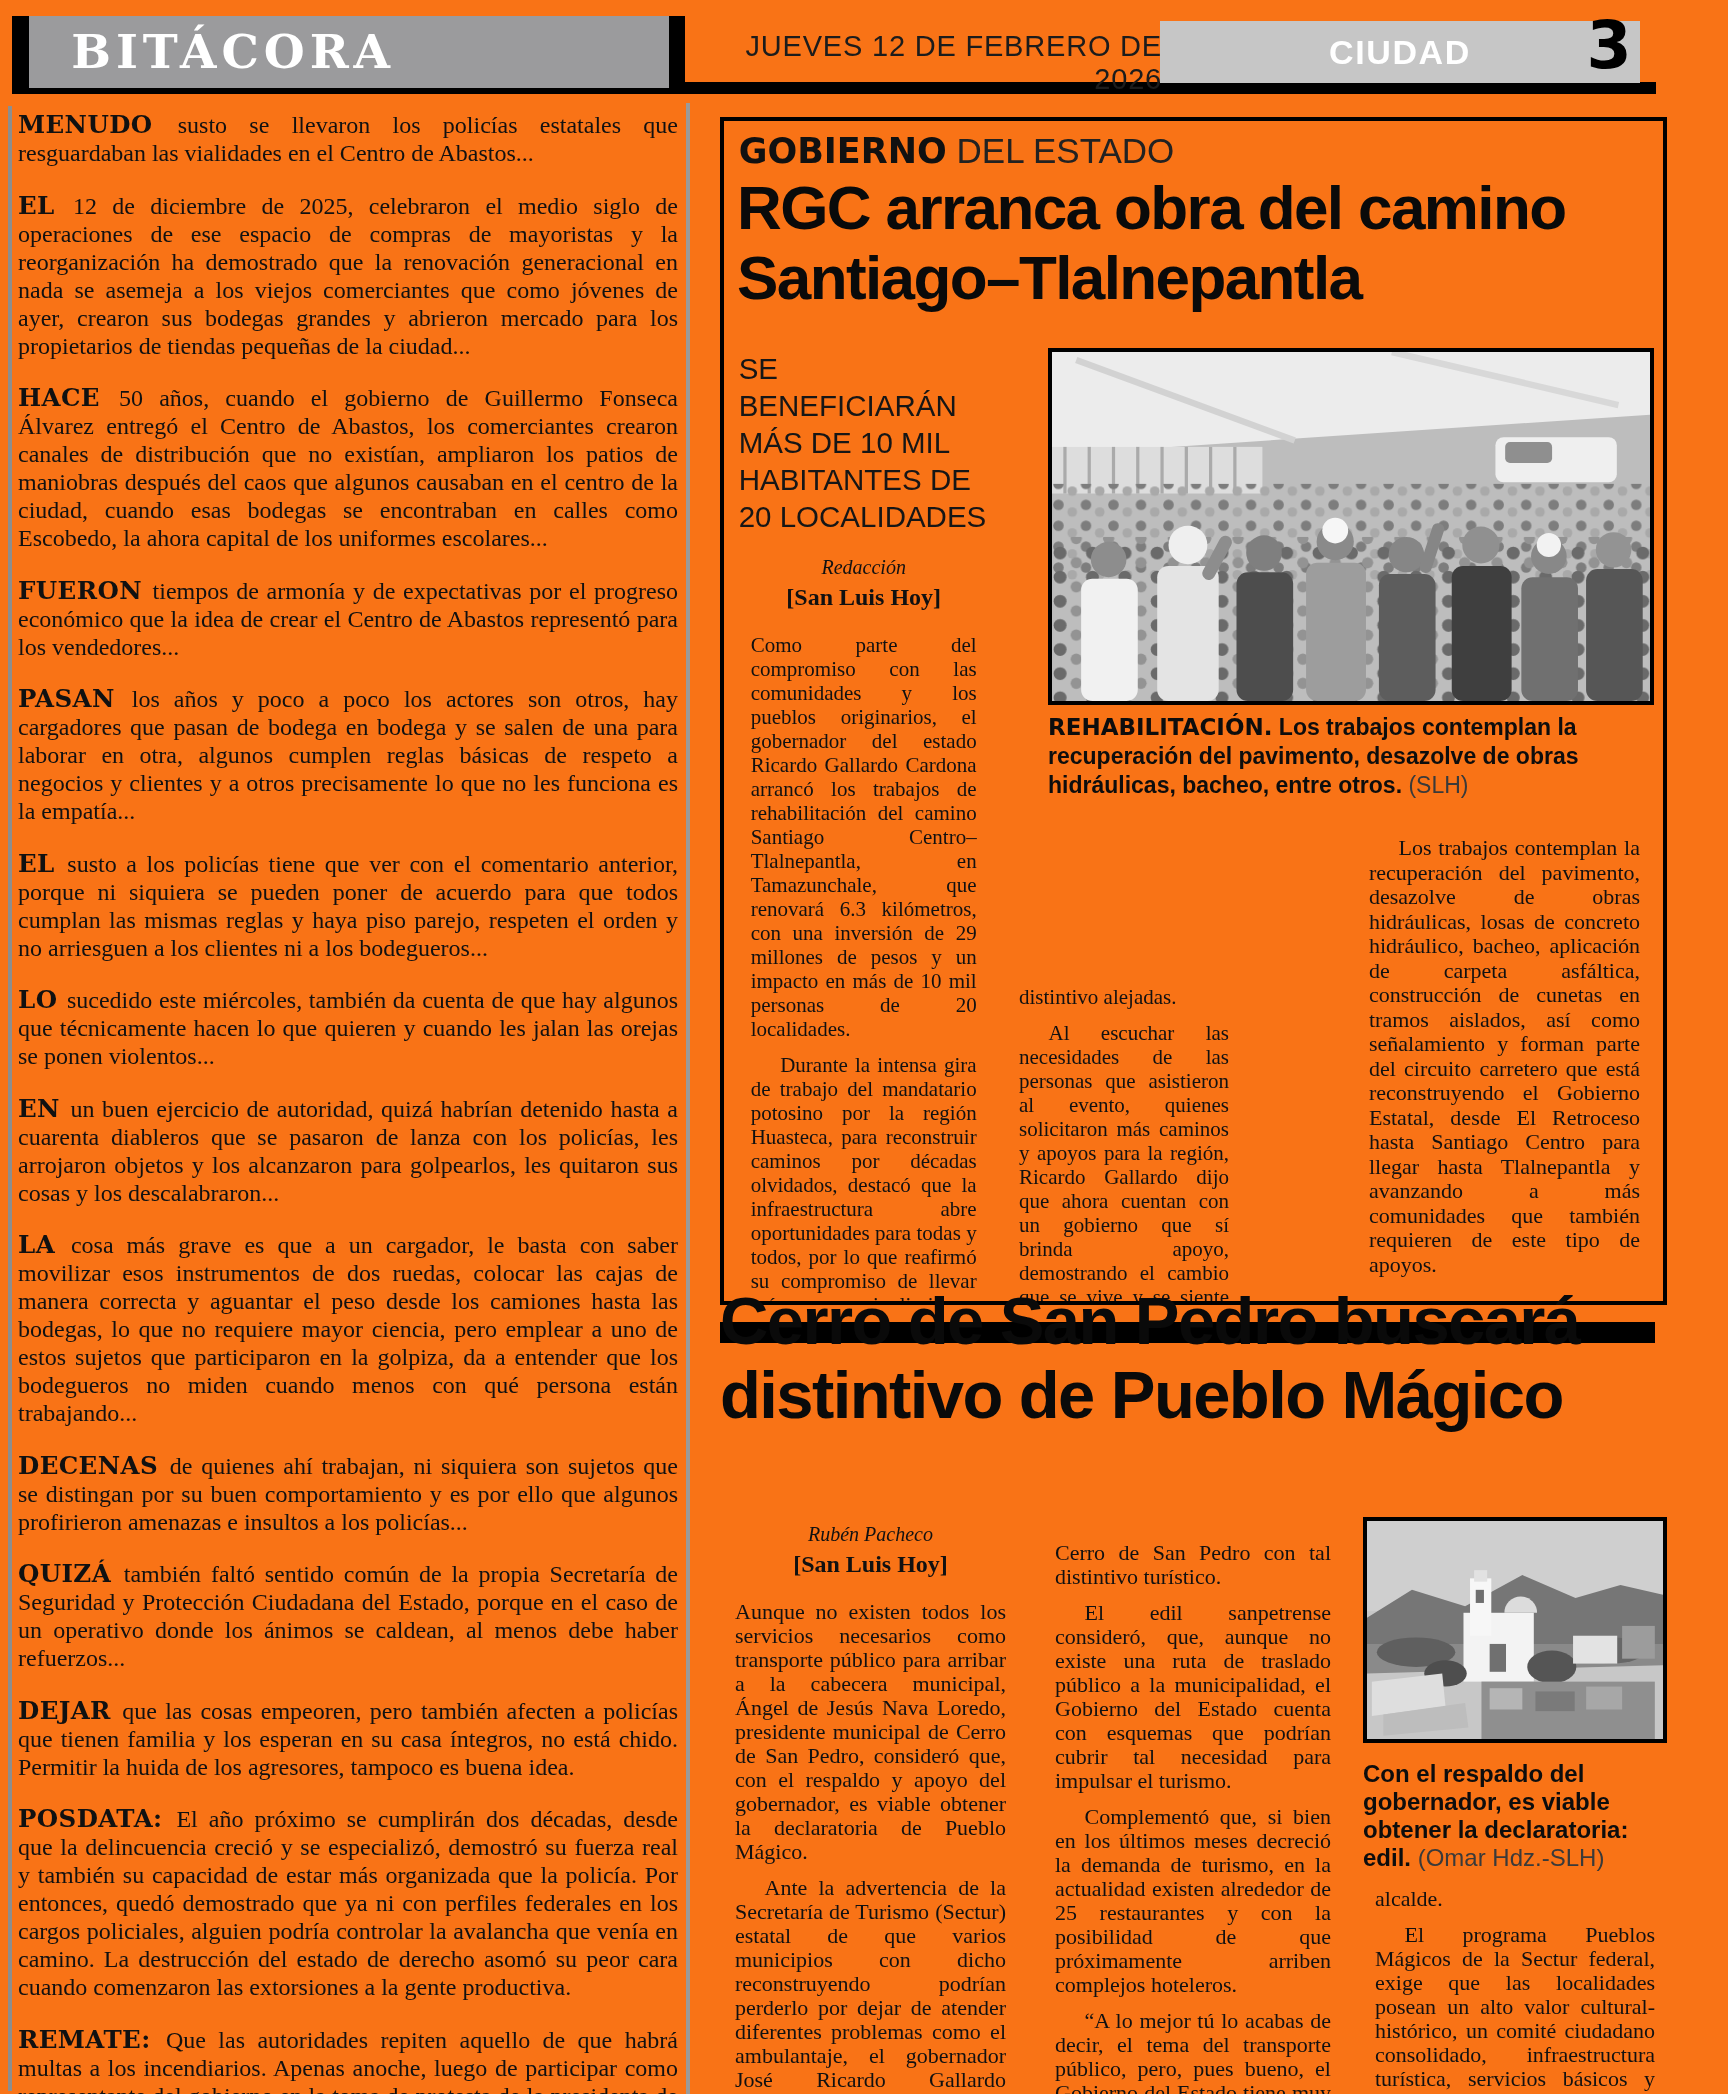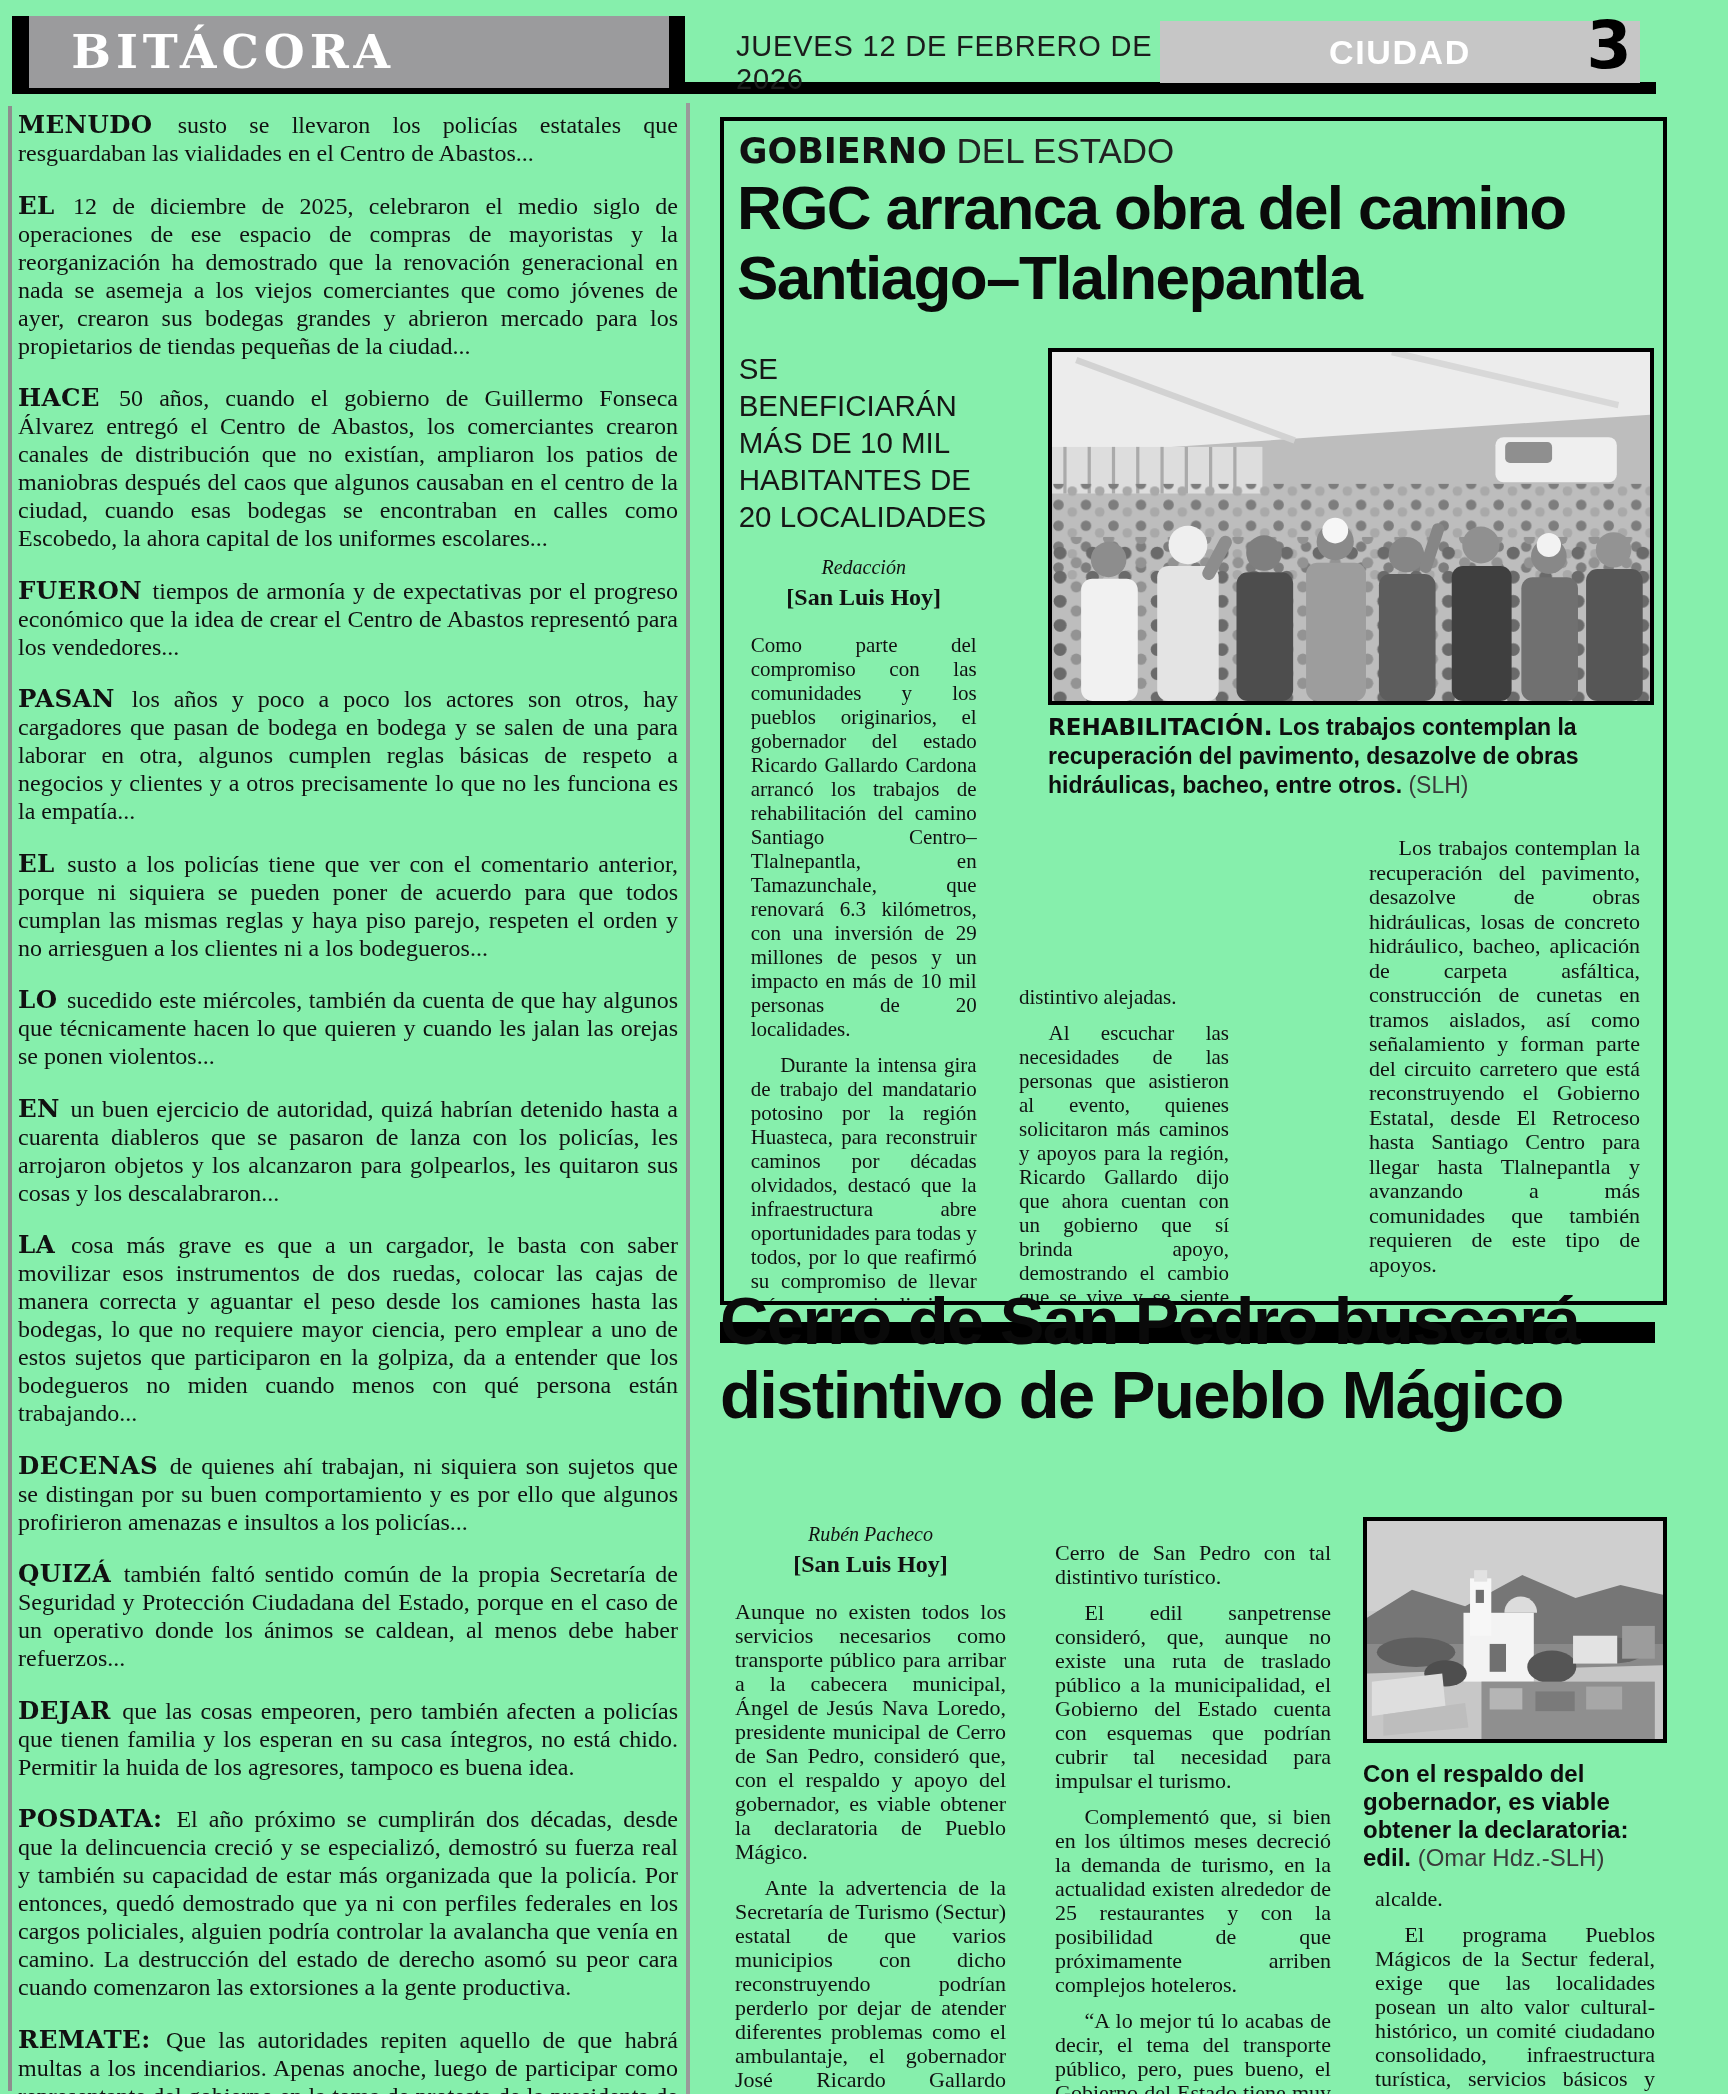--- a/index.html
+++ b/index.html
@@ -1,29 +1,29 @@
 <!DOCTYPE html>
 <html lang="es" style="font-size:13px"><head>
 <meta charset="utf-8">
 <style>
   html,body{margin:0;padding:0;background:#e9e9e9;}
-  .page{position:relative;width:1728px;height:2095px;background:#86efac;overflow:hidden;
+  .page{position:relative;width:1728px;height:2095px;background:#f97316;overflow:hidden;
         font-family:"Liberation Serif",serif;color:#111;}
   .abs{position:absolute;}
 
   
   .rule-left{left:8.2px;top:106px;width:4.1px;height:1985px;background:#8e8e8e;}
   .rule-mid{left:686px;top:103px;width:4.1px;height:1992px;background:#9a9a9a;}
   .header-rule{left:12.3px;top:82px;width:1644px;height:11.5px;background:#000;}
   .bitacora-head{left:12.3px;top:16.4px;width:673px;height:72px;background:#9b9b9d;}
   .bitacora-head .cap{position:absolute;top:0;width:16.4px;height:100%;background:#000;}
   .bitacora-head .cap.l{left:0;} .bitacora-head .cap.r{right:0;}
   .bitacora-title{position:absolute;left:59px;top:0;line-height:72px;
         font-family:"DejaVu Serif",serif;font-weight:700;font-size:47px;color:#fff;letter-spacing:4.9px;}
-  .date-line{left:736px;top:29.5px;width:426px;text-align:left;
+  .date-line{left:736px;top:29.5px;width:426px;text-align:right;
         font-family:"Liberation Sans",sans-serif;font-size:29px;letter-spacing:0.8px;color:#1c1c1c;}
   .ciudad-box{left:1160px;top:21px;width:480px;height:62px;background:#c6c6c6;}
   .ciudad-label{position:absolute;left:0;width:100%;text-align:center;line-height:62px;
         font-family:"Liberation Sans",sans-serif;font-weight:700;font-size:34px;color:#fff;letter-spacing:1.6px;}
   .page-num{position:absolute;right:8.2px;top:-13px;font-family:"DejaVu Sans",sans-serif;
         font-weight:700;font-size:65px;color:#000;}
 
   
   .bitacora-col{left:18px;top:111px;width:660px;height:1984px;overflow:hidden;}
   .bitacora-col p{margin:0 0 24.5px 0;font-size:24px;line-height:28px;text-align:justify;hyphens:auto;}

